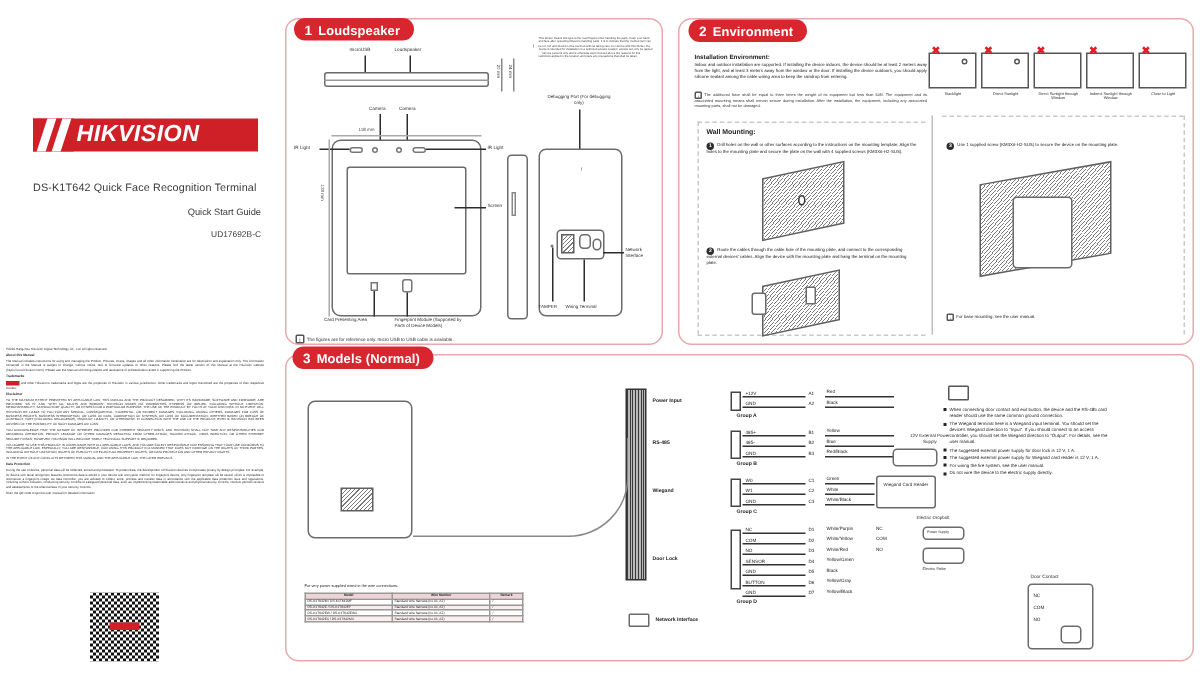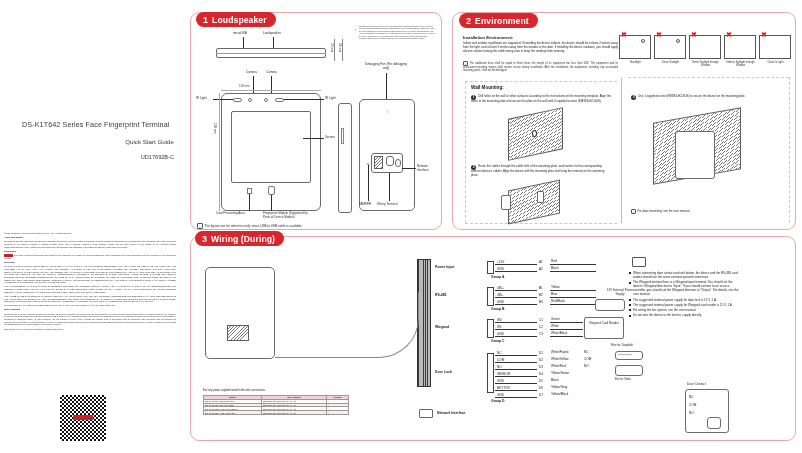--- a/index.html
+++ b/index.html
@@ -98,21 +98,25 @@
   .dash-v { position:absolute; border-left:0.7px dashed #c9c9c9; }
   .dash-h { position:absolute; border-top:0.7px dashed #c9c9c9; }
   .solid-v { position:absolute; border-left:0.7px solid #bdbdbd; }
 </style>
 </head>
 <body>
 
 <div class="page">
 
   <div id="cover">
-    <div class="cover-title">DS-K1T642 Series Face Fingerprint Terminal</div>
+    <div class="hik-band">
+      <span class="hik-slash"></span>
+      <span class="hik-word">HIKVISION</span>
+    </div>
+    <div class="cover-title">DS-K1T642 Quick Face Recognition Terminal</div>
     <div class="cover-sub">Quick Start Guide</div>
     <div class="cover-code">UD17692B-C</div>
 
     <div class="legal">
       <p>©2020 Hangzhou Hikvision Digital Technology Co., Ltd. All rights reserved.</p>
       <p class="h">About this Manual</p>
       <p>The Manual includes instructions for using and managing the Product. Pictures, charts, images and all other information hereinafter are for description and explanation only. The information contained in the Manual is subject to change, without notice, due to firmware updates or other reasons. Please find the latest version of this Manual at the Hikvision website (https://www.hikvision.com/). Please use this Manual with the guidance and assistance of professionals trained in supporting the Product.</p>
       <p class="h">Trademarks</p>
       <p><span class="redbar"></span><span>and other Hikvision's trademarks and logos are the properties of Hikvision in various jurisdictions. Other trademarks and logos mentioned are the properties of their respective owners.</span></p>
       <p class="h">Disclaimer</p>
@@ -266,21 +270,21 @@
     <div class="dev-outline" style="left:222px;top:118px;width:40px;height:48px;border-radius:3px;background:#fff;"></div>
 
     <div style="position:absolute;left:178px;top:196px;width:150px;font-size:2.9px;color:#222;">
       <span class="icon-i" style="width:5px;height:5px;line-height:4px;font-size:3px;">i</span><span>For base mounting, see the user manual.</span>
     </div>
   </div>
 
   <div class="panel" style="left:190px; top:236px; width:606px; height:205px;">
     <div class="section-pill" style="left:4px; top:-6px;">
       <span class="num">3</span>
-      <span>Wiring (During)</span>
+      <span>Models (Normal)</span>
     </div>
 
     <div class="dev-outline" style="left:14px; top:30px; width:70px; height:92px; border-radius:5px;"></div>
     <div class="hatch" style="position:absolute;left:36px;top:88px;width:22px;height:16px;"></div>
 
     <div class="cable" style="position:absolute;left:226px;top:22px;width:14px;height:128px;"></div>
     <div style="position:absolute;left:84px;top:55px;width:144px;height:66px;border-bottom:0.6px solid #888;border-right:0.6px solid #888;border-radius:0 0 40px 0;"></div>
 
     <div class="grp-label" style="left:244px; top:28px;">Power Input</div>
     <div class="term-block" style="left:296px;top:24px;width:7px;height:13px;"></div>

